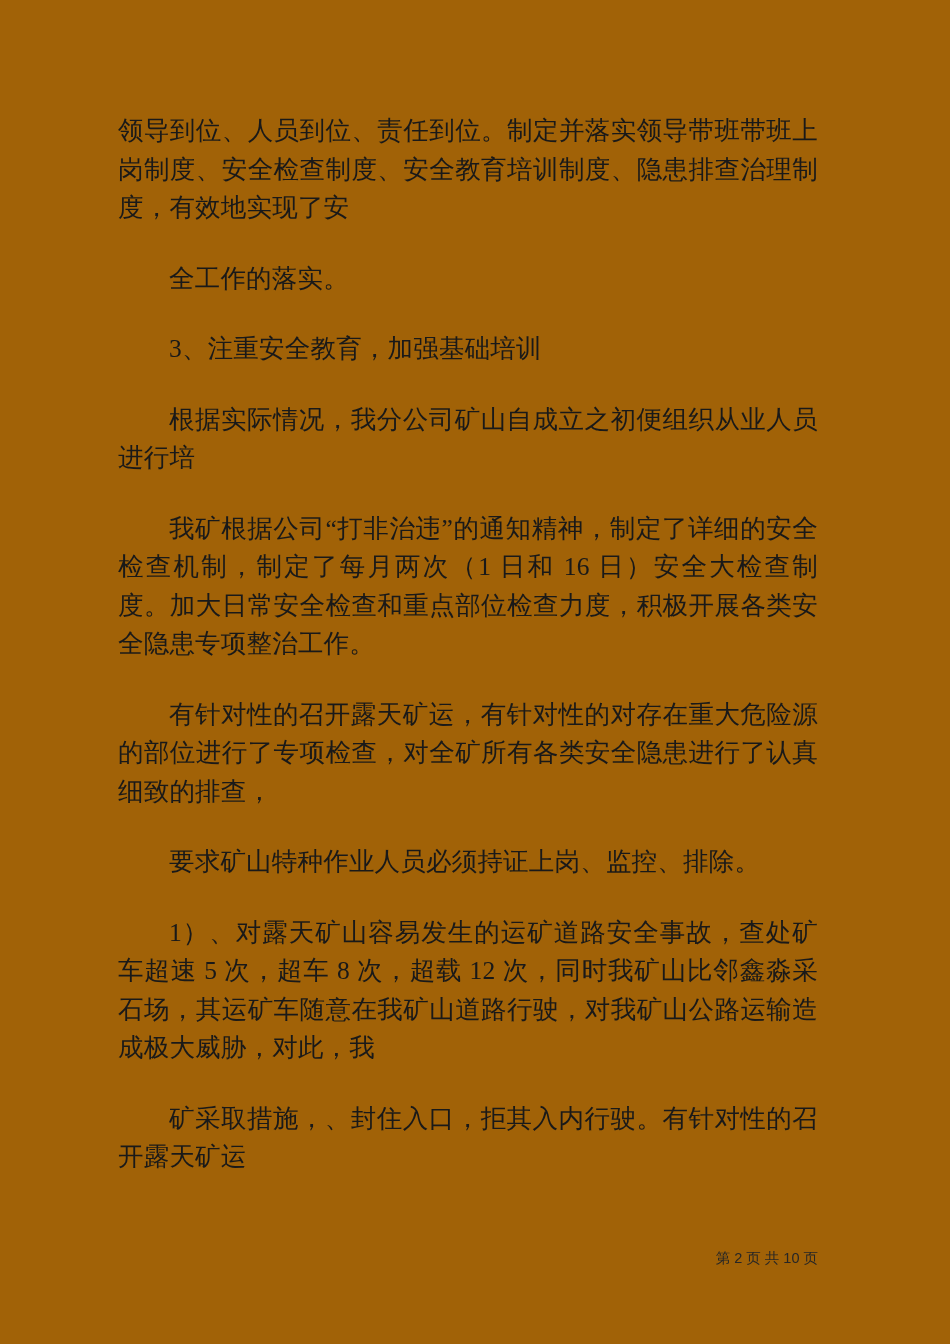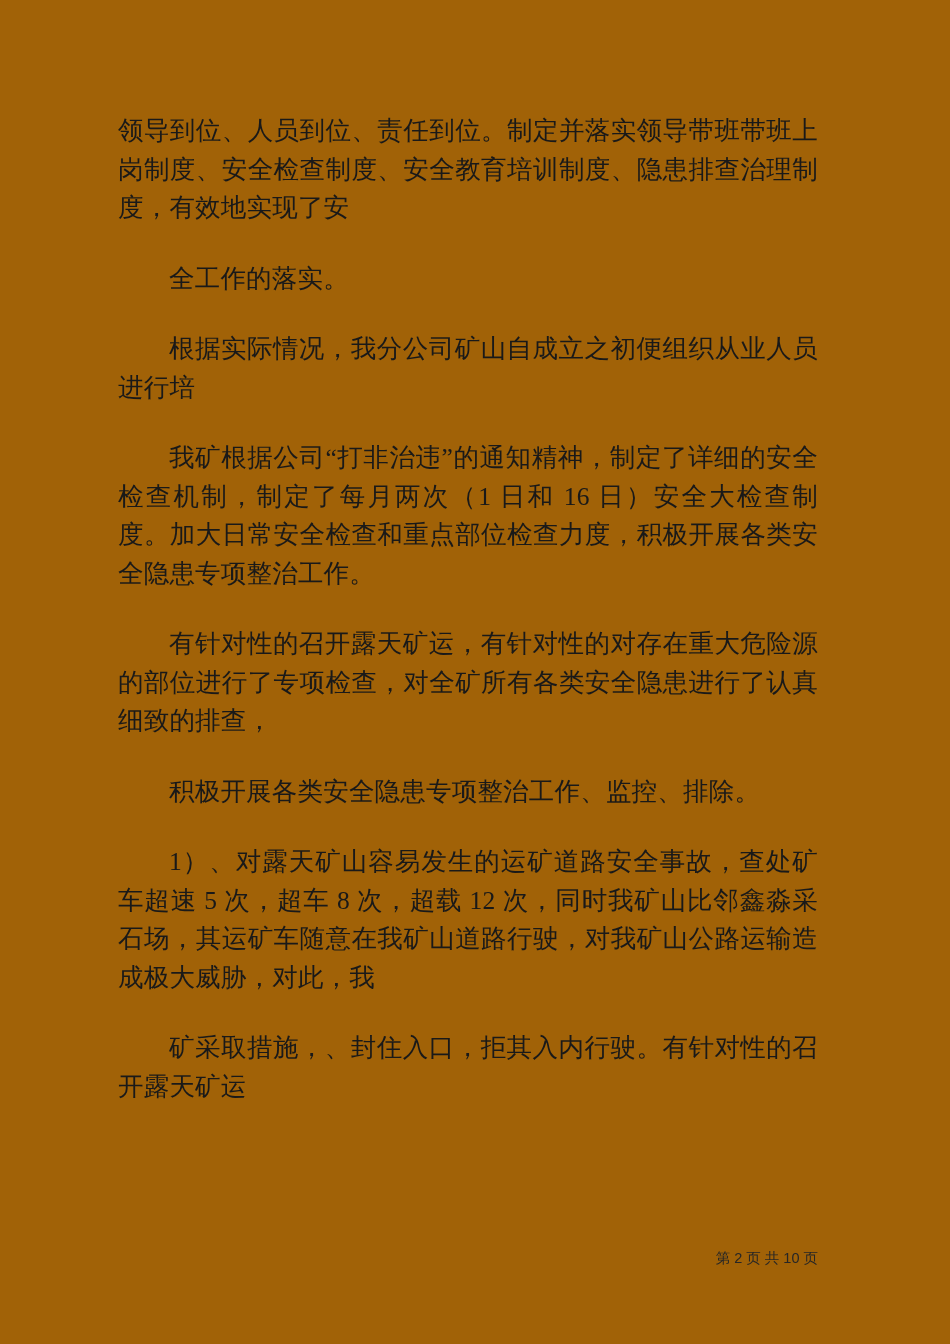--- a/index.html
+++ b/index.html
@@ -57,24 +57,25 @@
   }
 </style>
 </head>
 <body>
 
 <div class="page">
 
   <div class="body-area">
     <p class="para">领导到位、人员到位、责任到位。制定并落实领导带班带班上岗制度、安全检查制度、安全教育培训制度、隐患排查治理制度，有效地实现了安</p>
     <p class="para indent">全工作的落实。</p>
+    <p class="para indent">3、注重安全教育，加强基础培训</p>
     <p class="para indent">根据实际情况，我分公司矿山自成立之初便组织从业人员进行培</p>
     <p class="para indent">我矿根据公司“打非治违”的通知精神，制定了详细的安全检查机制，制定了每月两次（1 日和 16 日）安全大检查制度。加大日常安全检查和重点部位检查力度，积极开展各类安全隐患专项整治工作。</p>
     <p class="para indent">有针对性的召开露天矿运，有针对性的对存在重大危险源的部位进行了专项检查，对全矿所有各类安全隐患进行了认真细致的排查，</p>
-    <p class="para indent">积极开展各类安全隐患专项整治工作、监控、排除。</p>
+    <p class="para indent">要求矿山特种作业人员必须持证上岗、监控、排除。</p>
     <p class="para indent">1）、对露天矿山容易发生的运矿道路安全事故，查处矿车超速 5 次，超车 8 次，超载 12 次，同时我矿山比邻鑫淼采石场，其运矿车随意在我矿山道路行驶，对我矿山公路运输造成极大威胁，对此，我</p>
     <p class="para indent">矿采取措施，、封住入口，拒其入内行驶。有针对性的召开露天矿运</p>
   </div>
 
   <div class="footer">
     <div class="footer-inner">第 2 页 共 10 页</div>
   </div>
 
 </div>
 

